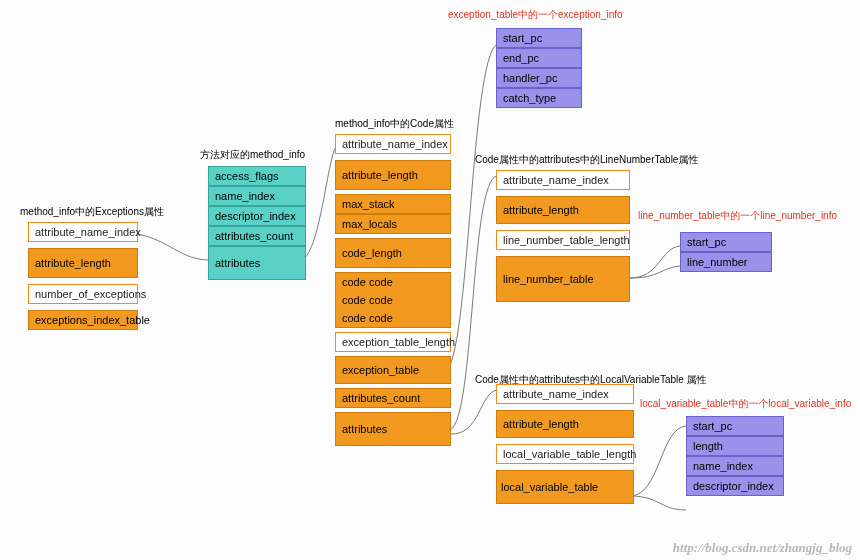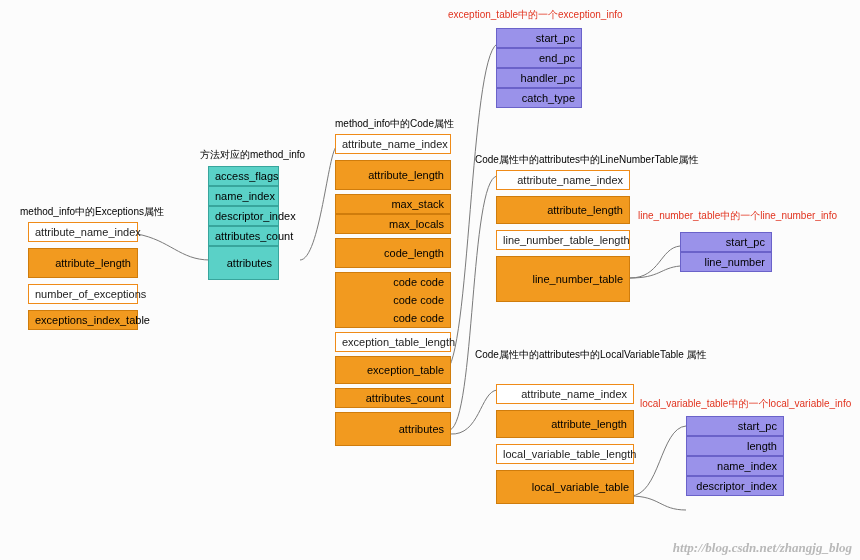--- a/index.html
+++ b/index.html
@@ -33,21 +33,21 @@
   }
   .title {
     position: absolute;
     font-size: 10px;
     color: #000;
     white-space: nowrap;
   }
   .title.red { color: #e1331f; font-weight: 500; }
   .cell {
     box-sizing: border-box;
-    text-align: right;
+    text-align: left;
     padding: 3px 6px;
     border: 1px solid transparent;
     white-space: nowrap;
   }
   
   .hdr {
     background: #ffffff;
     border: 1px solid #ef8b18;
   }
   
@@ -108,21 +108,21 @@
   <div class="cell hdr">attribute_name_index</div>
   <div style="height:6px"></div>
   <div class="cell row" style="padding:8px 6px">attribute_length</div>
   <div style="height:6px"></div>
   <div class="cell hdr">number_of_exceptions</div>
   <div style="height:6px"></div>
   <div class="cell row">exceptions_index_table</div>
 </div>
 
 <div class="title" style="left:200px; top:148px;">方法对应的method_info</div>
-<div class="block" style="left:208px; top:166px; width:71px;">
+<div class="block" style="left:208px; top:166px; width:98px;">
   <div class="cell teal">access_flags</div>
   <div class="cell teal">name_index</div>
   <div class="cell teal">descriptor_index</div>
   <div class="cell teal">attributes_count</div>
   <div class="cell teal" style="padding:10px 6px">attributes</div>
 </div>
 
 <div class="title" style="left:335px; top:117px;">method_info中的Code属性</div>
 <div class="block" style="left:335px; top:134px; width:116px;">
   <div class="cell hdr">attribute_name_index</div>
@@ -165,21 +165,21 @@
   <div style="height:6px"></div>
   <div class="cell row" style="padding:16px 6px">line_number_table</div>
 </div>
 
 <div class="title red" style="left:638px; top:209px;">line_number_table中的一个line_number_info</div>
 <div class="block" style="left:680px; top:232px; width:92px;">
   <div class="cell pur">start_pc</div>
   <div class="cell pur">line_number</div>
 </div>
 
-<div class="title" style="left:475px; top:348px;">Code属性中的attributes中的LocalVariableTable 属性</div>
+<div class="title" style="left:475px; top:373px;">Code属性中的attributes中的LocalVariableTable 属性</div>
 <div class="block" style="left:496px; top:384px; width:138px;">
   <div class="cell hdr">attribute_name_index</div>
   <div style="height:6px"></div>
   <div class="cell row" style="padding:7px 6px">attribute_length</div>
   <div style="height:6px"></div>
   <div class="cell hdr">local_variable_table_length</div>
   <div style="height:6px"></div>
   <div class="cell row" style="padding:10px 4px">local_variable_table</div>
 </div>
 

